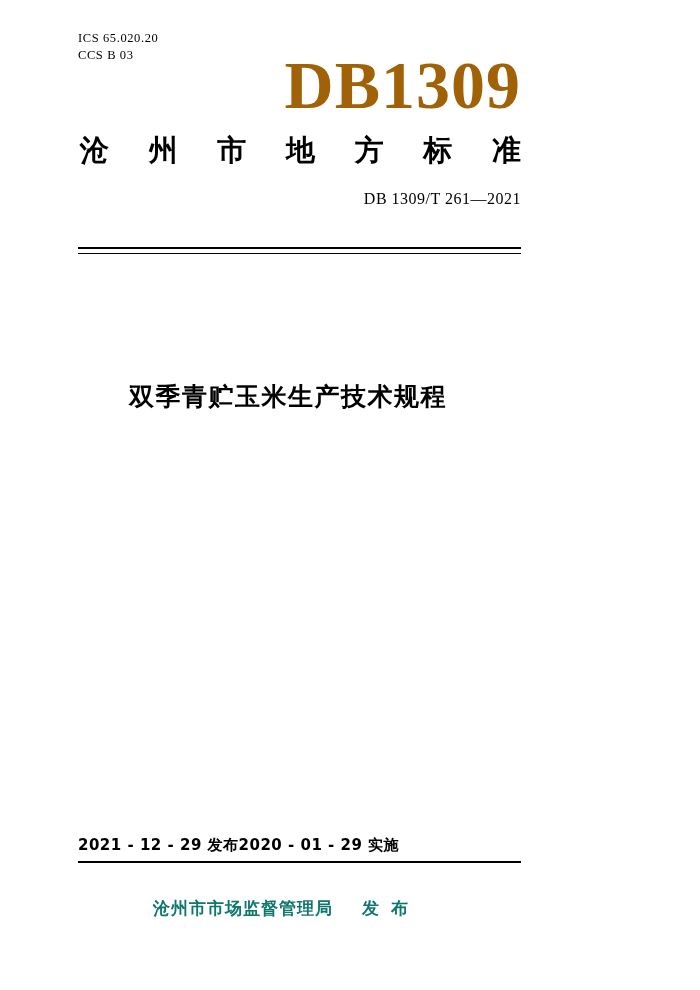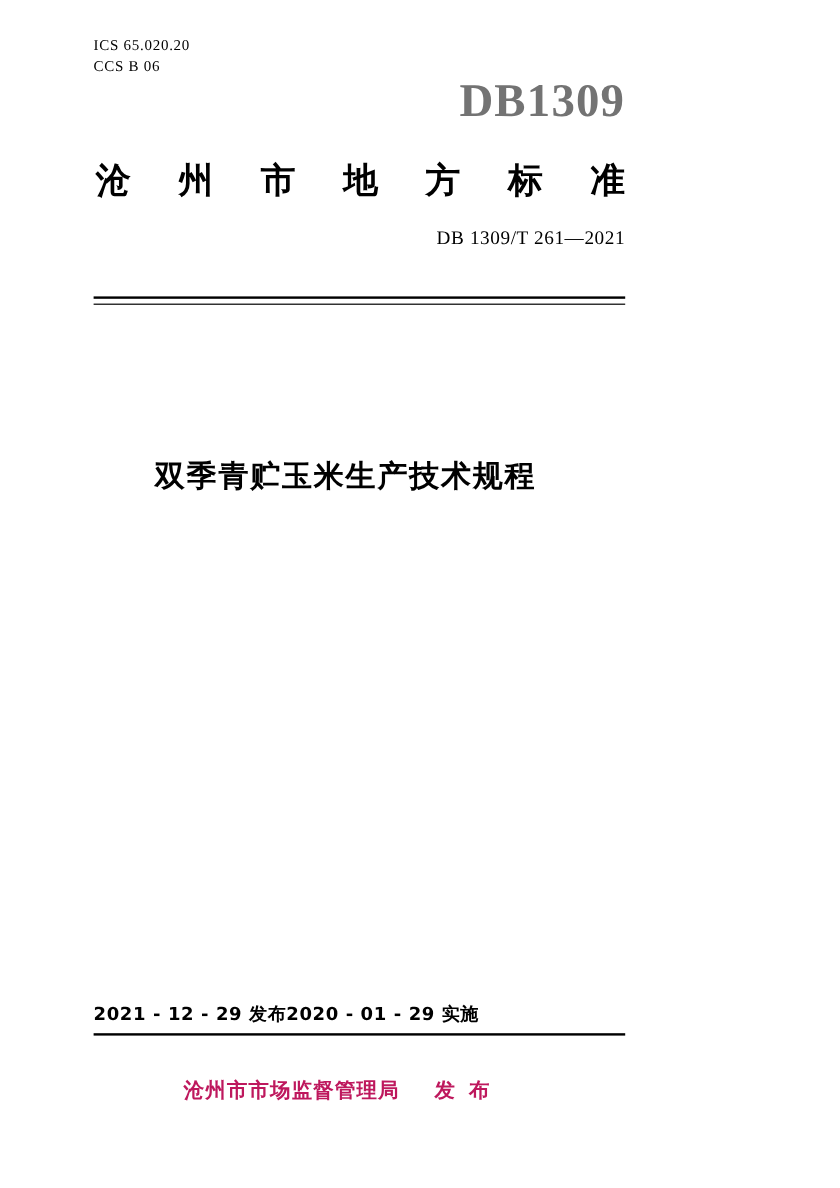--- a/index.html
+++ b/index.html
@@ -36,24 +36,24 @@
     color: #000;
   }
 
   
   .db-number {
     position: absolute;
     right: 43px;
     top: 58px;
     font-family: "Liberation Serif", serif;
     font-weight: bold;
-    font-size: 39px;
+    font-size: 68px;
     letter-spacing: 1px;
     line-height: 54px;
-    color: #737373;
+    color: #a16207;
   }
 
   
   .std-title {
     position: absolute;
     left: 80px;
     right: 43px;
     top: 133px;
     font-family: "DejaVu Sans", sans-serif;
     font-weight: bold;
@@ -134,35 +134,35 @@
   
   .issuer {
     position: absolute;
     left: 0; right: 0;
     top: 897px;
     text-align: center;
     font-family: "DejaVu Sans", sans-serif;
     font-weight: bold;
     font-size: 17px;
     letter-spacing: 1px;
-    color: #be185d;
+    color: #0f766e;
   }
   .issuer .issuer-action {
     margin-left: 22px;
     letter-spacing: 3px;
   }
 </style>
 </head>
 <body>
 
 <div class="page">
 
   <div class="ics-block">
     <div>ICS 65.020.20</div>
-    <div>CCS B 06</div>
+    <div>CCS B 03</div>
   </div>
 
   <div class="db-number">DB1309</div>
 
   <div class="std-title">
     <span>沧</span>
     <span>州</span>
     <span>市</span>
     <span>地</span>
     <span>方</span>

